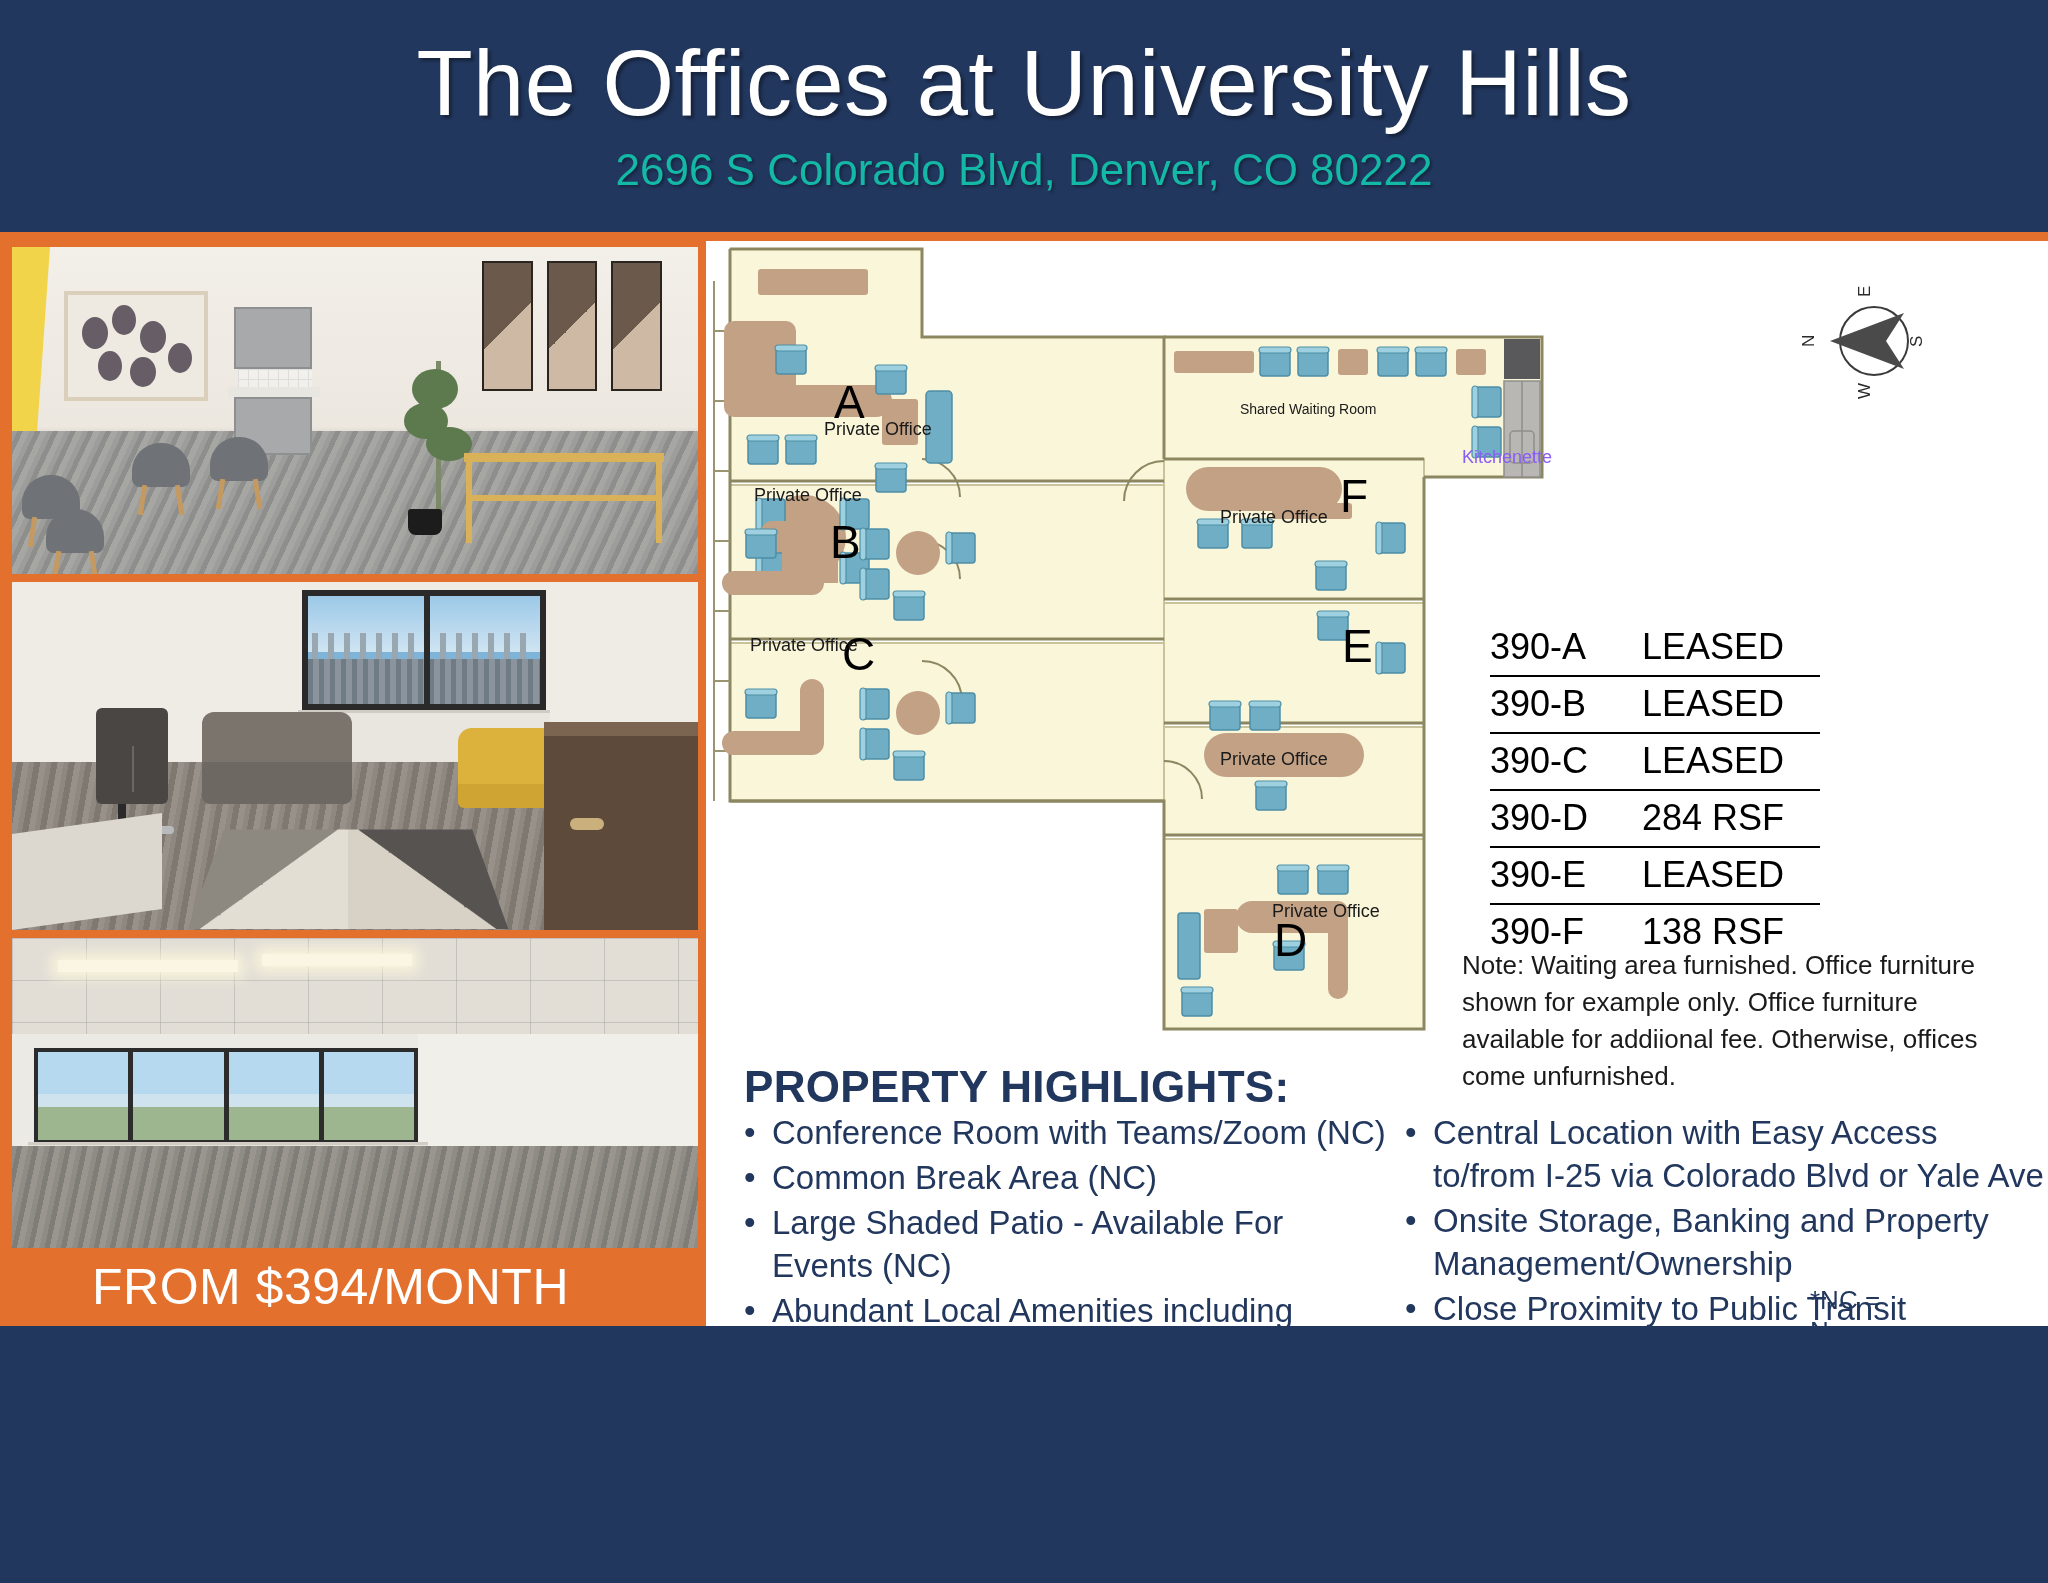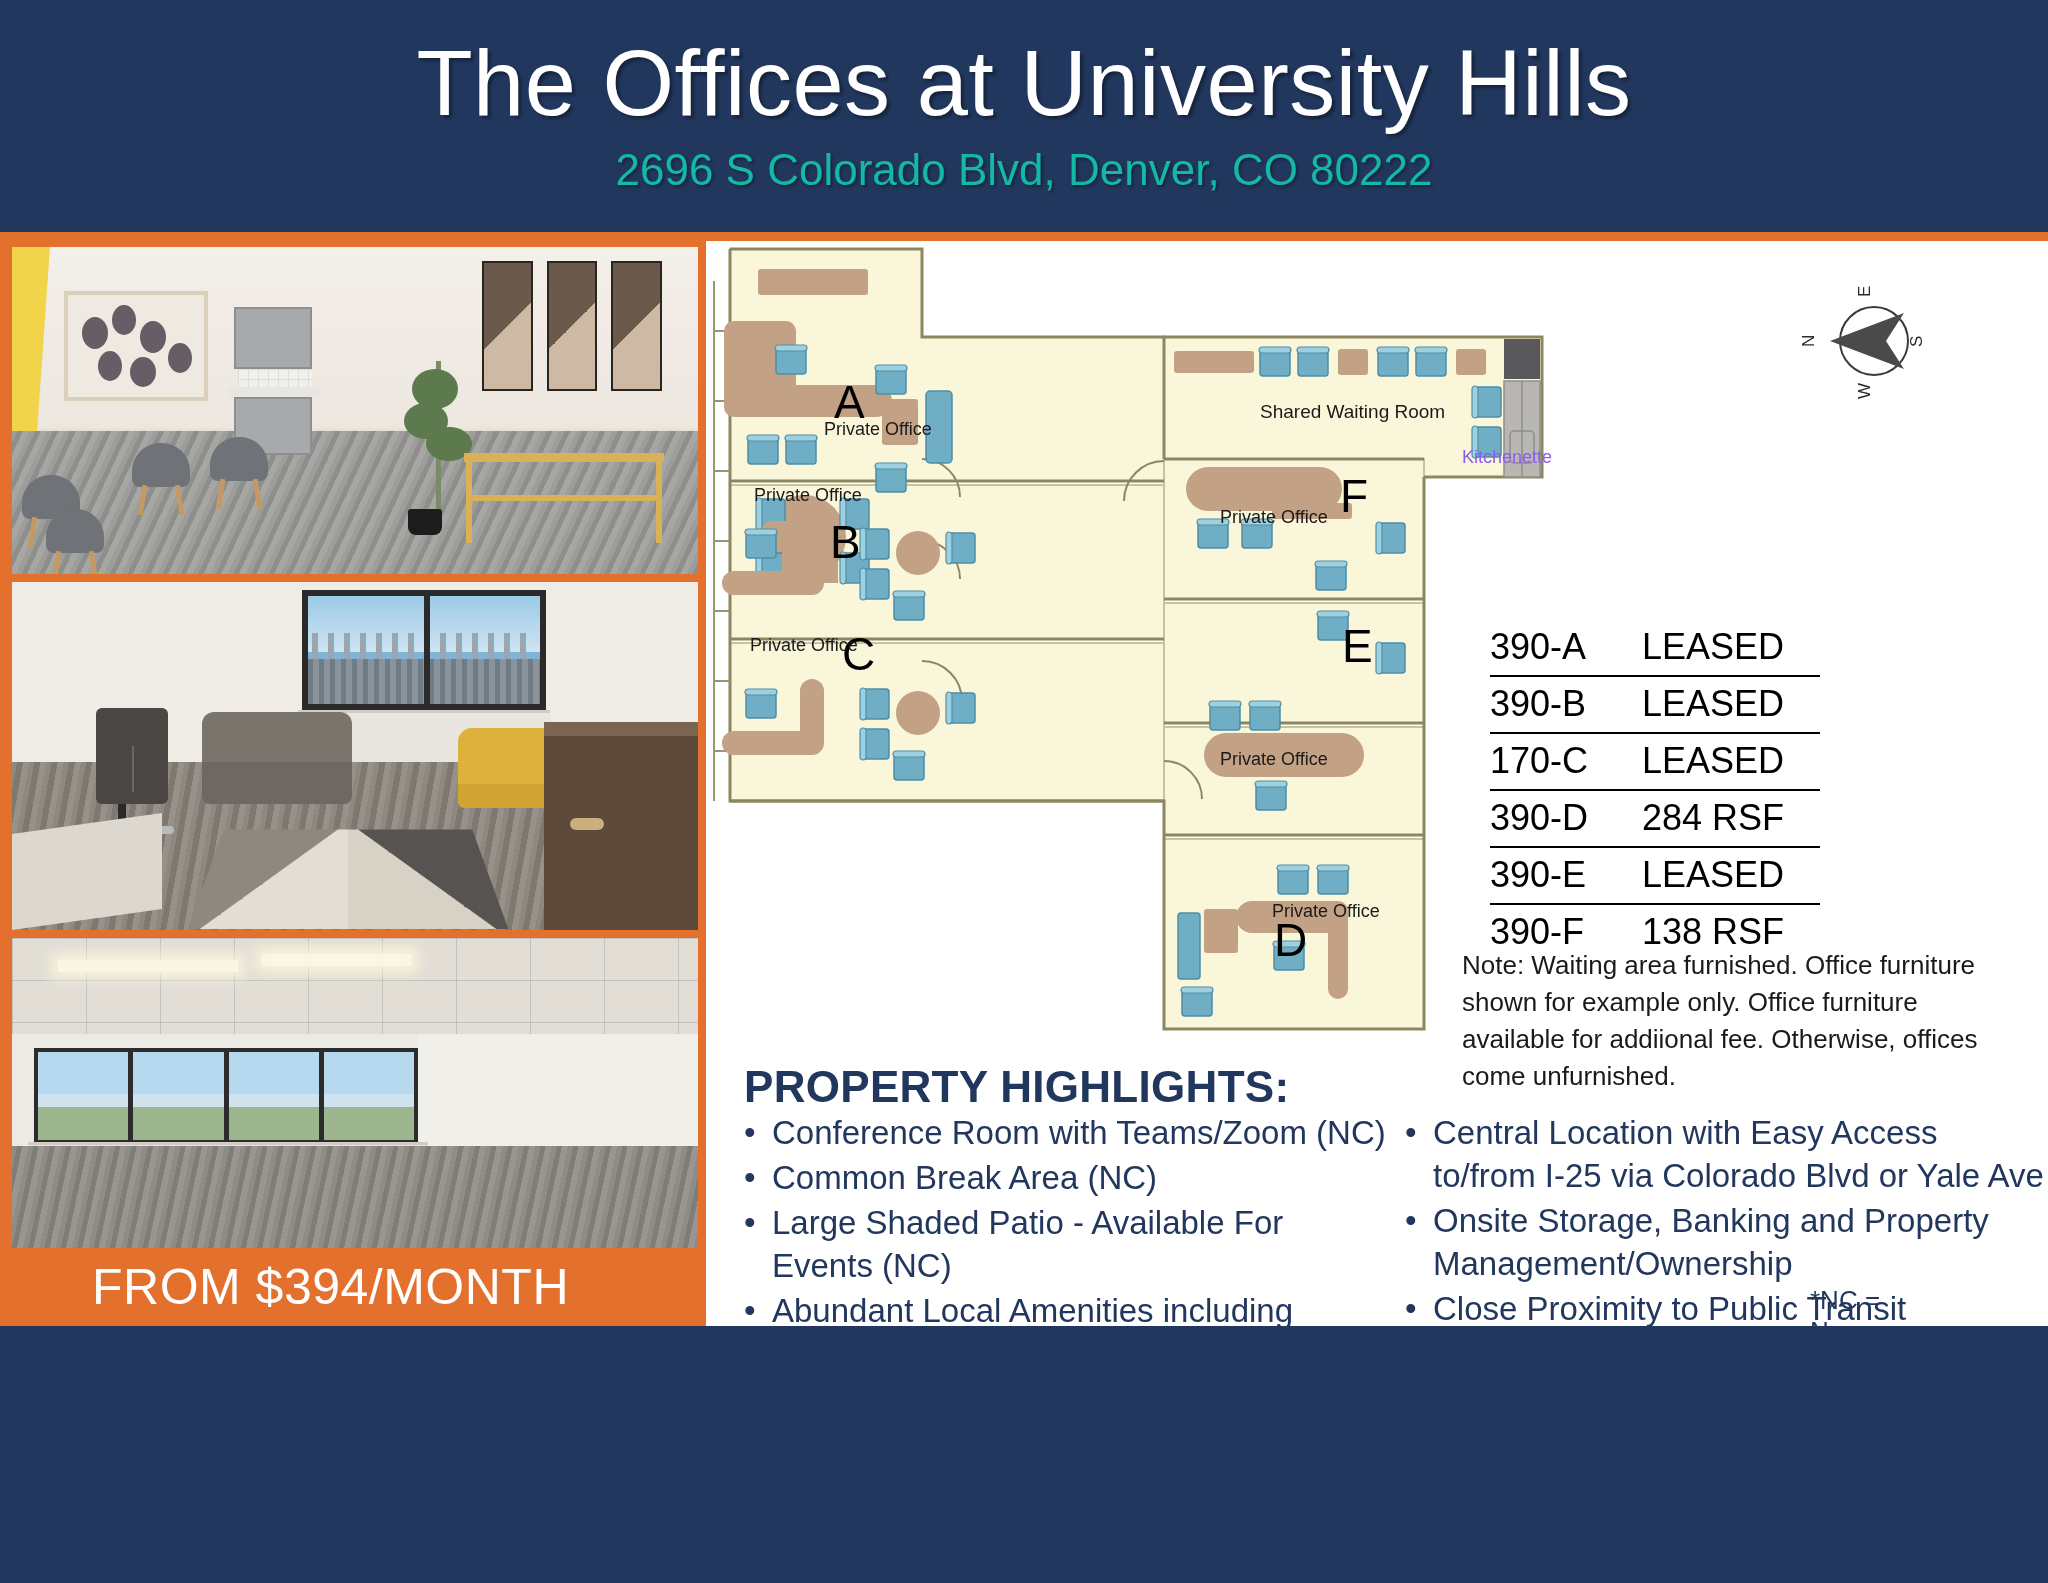--- a/index.html
+++ b/index.html
@@ -447,35 +447,35 @@
     <div style="position:absolute;left:630px;top:378px;font-size:46px;color:#000;">E</div>
     <div style="position:absolute;left:628px;top:228px;font-size:46px;color:#000;">F</div>
 
     <div style="position:absolute;left:112px;top:178px;font-size:18px;color:#1a1a1a;">Private Office</div>
     <div style="position:absolute;left:42px;top:244px;font-size:18px;color:#1a1a1a;">Private Office</div>
     <div style="position:absolute;left:38px;top:394px;font-size:18px;color:#1a1a1a;">Private Office</div>
     <div style="position:absolute;left:560px;top:660px;font-size:18px;color:#1a1a1a;">Private Office</div>
     <div style="position:absolute;left:508px;top:508px;font-size:18px;color:#1a1a1a;">Private Office</div>
     <div style="position:absolute;left:508px;top:266px;font-size:18px;color:#1a1a1a;">Private Office</div>
 
-    <div style="position:absolute;left:548px;top:160px;font-size:19px;color:#1a1a1a;">Shared Waiting Room</div>
+    <div style="position:absolute;left:528px;top:160px;font-size:14px;color:#1a1a1a;">Shared Waiting Room</div>
     <div style="position:absolute;left:750px;top:206px;font-size:18px;color:#8b5cf6;">Kitchenette</div>
   </div>
 
   <div class="suite-table">
     <div class="suite-row">
       <span class="suite-id">390-A</span>
       <span class="suite-st">LEASED</span>
     </div>
     <div class="suite-row">
       <span class="suite-id">390-B</span>
       <span class="suite-st">LEASED</span>
     </div>
     <div class="suite-row">
-      <span class="suite-id">170-C</span>
+      <span class="suite-id">390-C</span>
       <span class="suite-st">LEASED</span>
     </div>
     <div class="suite-row">
       <span class="suite-id">390-D</span>
       <span class="suite-st">284 RSF</span>
     </div>
     <div class="suite-row">
       <span class="suite-id">390-E</span>
       <span class="suite-st">LEASED</span>
     </div>

